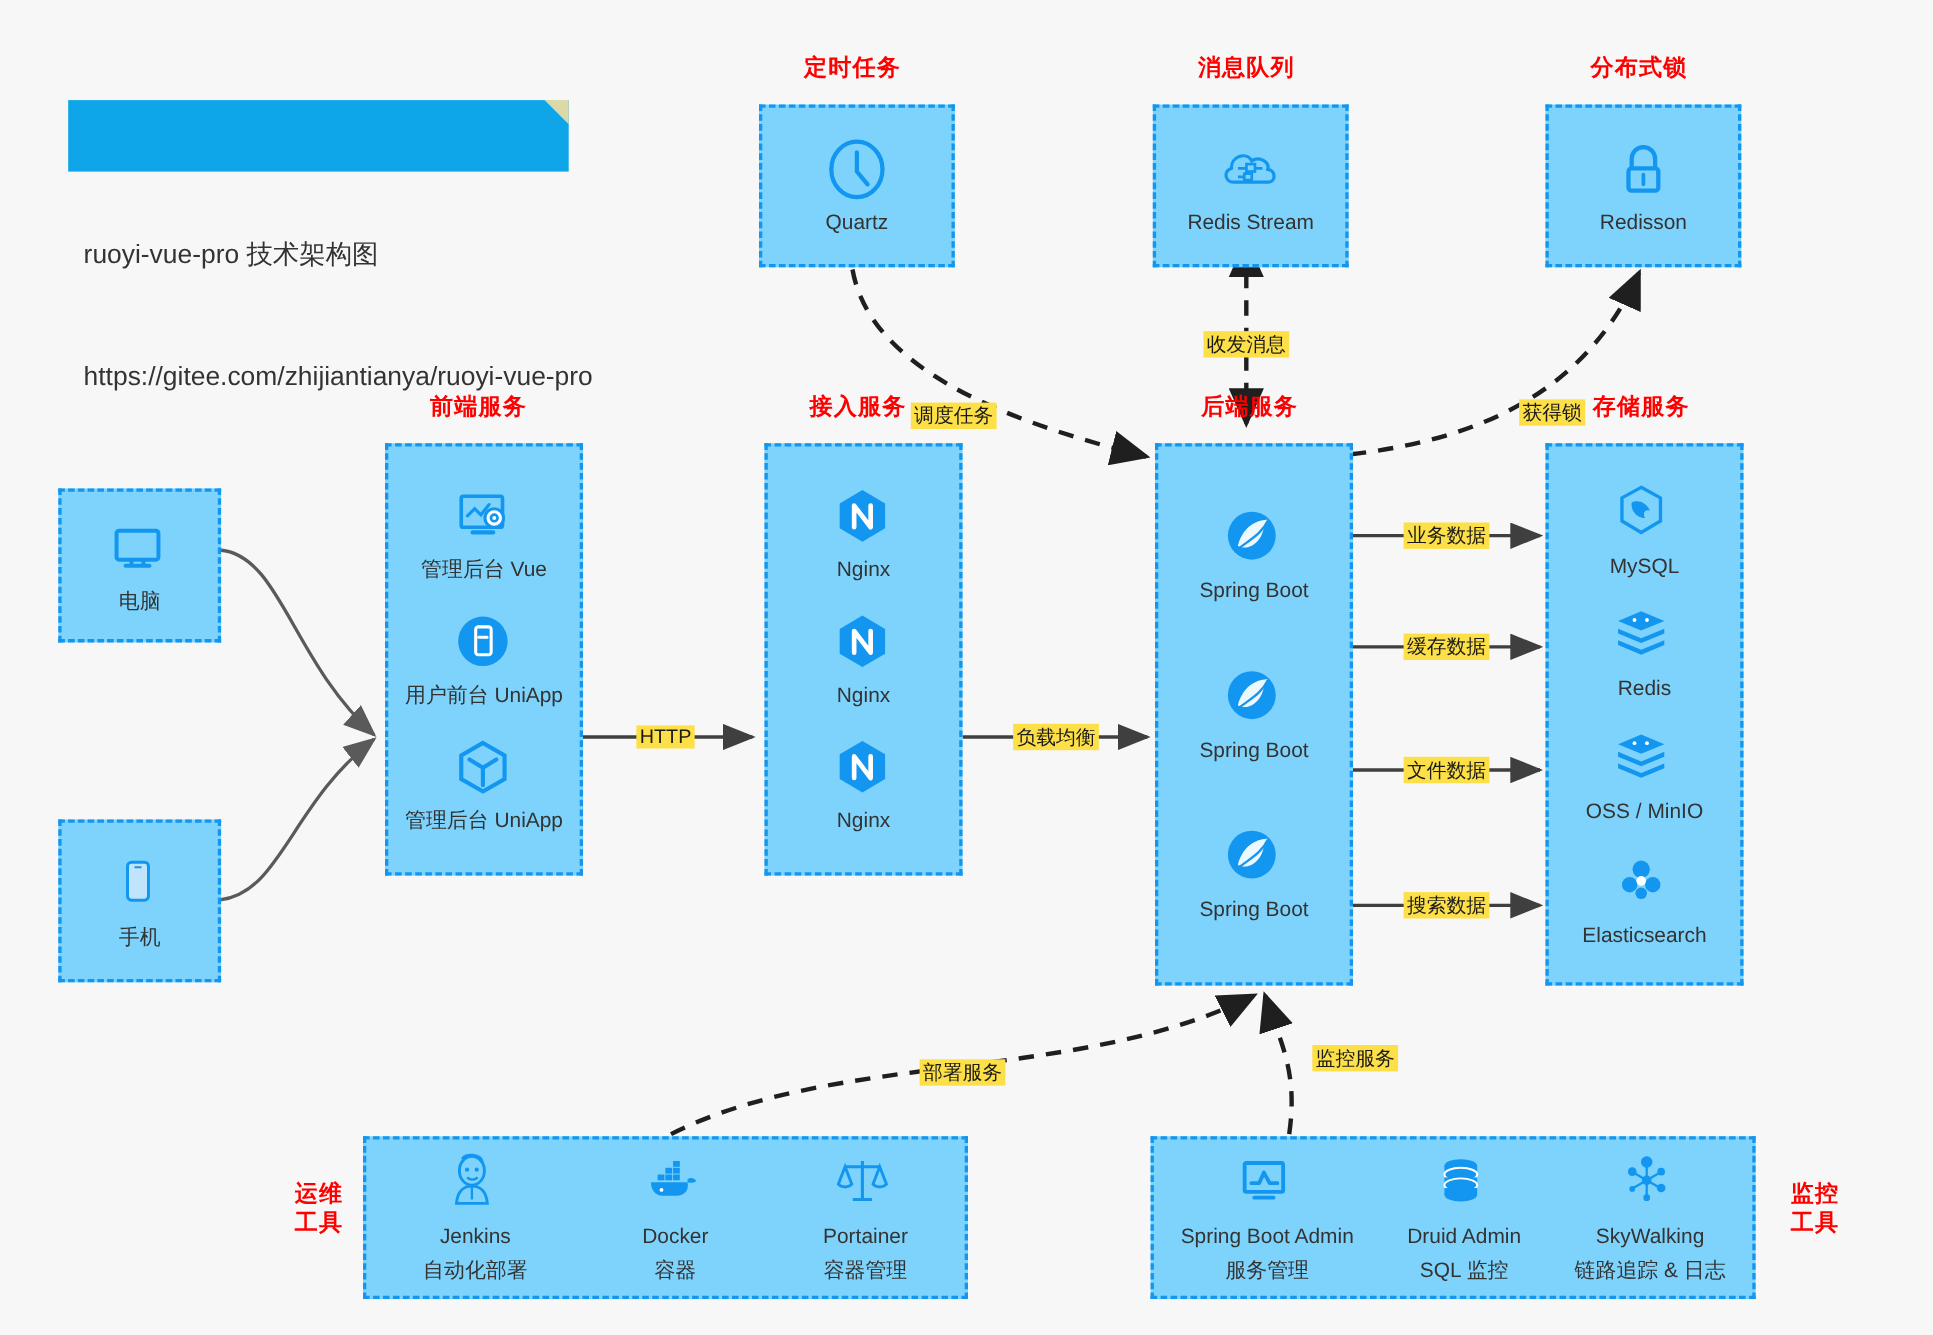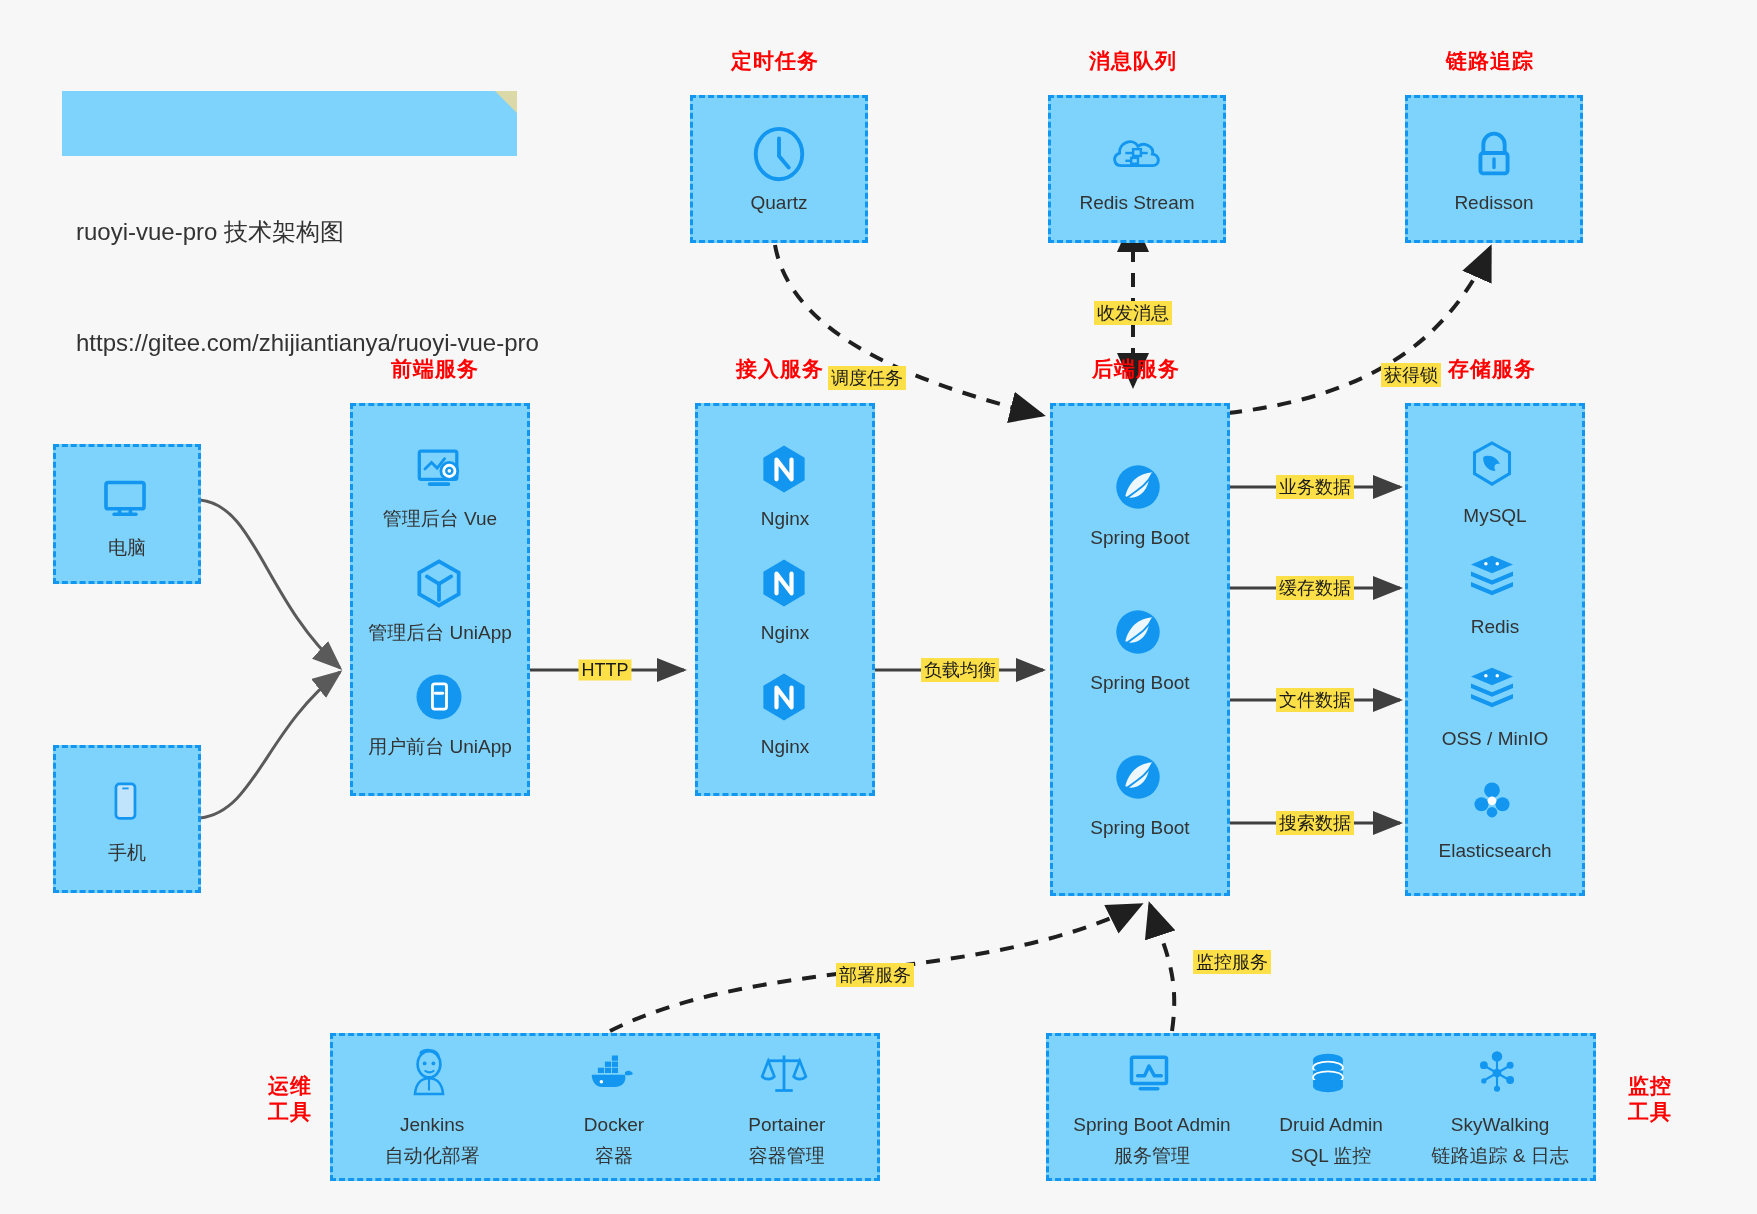--- a/index.html
+++ b/index.html
@@ -42,21 +42,21 @@
   .edge-label{
     position:absolute;
     font-size:18px;color:#1a1a1a;
     background:#fde047;
     padding:0 3px;white-space:nowrap;
     transform:translate(-50%,-50%);
   }
 
   .note{
     position:absolute;
-    background:#7dd3fc;
+    background:#0ea5e9;
     font-size:24px;color:#333333;
     line-height:1.55;
     padding:10px 14px 12px 14px;
     white-space:pre;
     box-sizing:border-box;
   }
   .note .fold{
     position:absolute;right:0;top:0;
     width:0;height:0;
     border-left:22px solid transparent;
@@ -109,21 +109,21 @@
   </svg>
 
   <div class="note" style="left:62px;top:91px;width:455px;height:65px;">
     <span class="fold"></span>
     <div>ruoyi-vue-pro 技术架构图</div>
     <div>https://gitee.com/zhijiantianya/ruoyi-vue-pro</div>
   </div>
 
   <div class="grp-title" style="left:685px;top:47px;width:180px;">定时任务</div>
   <div class="grp-title" style="left:1043px;top:47px;width:180px;">消息队列</div>
-  <div class="grp-title" style="left:1400px;top:47px;width:180px;">链路追踪</div>
+  <div class="grp-title" style="left:1400px;top:47px;width:180px;">分布式锁</div>
 
   <div class="box" style="left:690px;top:95px;width:178px;height:148px;">
     <div class="node">
       <span class="ico">
         <svg viewBox="0 0 64 64" width="62" height="62">
             <ellipse cx="32" cy="32" rx="24" ry="26" fill="none" stroke="#1296f0" stroke-width="4"></ellipse>
             <path d="M32 16 L32 34 L42 46" fill="none" stroke="#1296f0" stroke-width="4" stroke-linecap="round"></path>
           </svg>
       </span>
       <span class="lbl">Quartz</span>
@@ -199,35 +199,35 @@
           <circle cx="43" cy="34" r="9" fill="#ffffff" stroke="#1296f0" stroke-width="3"></circle>
           <circle cx="43" cy="34" r="3.2" fill="none" stroke="#1296f0" stroke-width="2.6"></circle>
           <line x1="22" y1="48" x2="42" y2="48" stroke="#1296f0" stroke-width="4" stroke-linecap="round"></line>
         </svg>
       </span>
       <span class="lbl">管理后台 Vue</span>
     </div>
     <div class="node">
       <span class="ico">
         <svg viewBox="0 0 64 64" width="60" height="60">
-          <path d="M32 9 L53 21 L53 44 L32 56 L11 44 L11 21 Z" fill="none" stroke="#1296f0" stroke-width="4"></path>
-          <path d="M32 33 L32 50 M32 33 L19 25 M32 33 L45 25" fill="none" stroke="#1296f0" stroke-width="4" stroke-linecap="round"></path>
-        </svg>
-      </span>
-      <span class="lbl">管理后台 UniApp</span>
-    </div>
-    <div class="node">
-      <span class="ico">
-        <svg viewBox="0 0 64 64" width="60" height="60">
           <circle cx="32" cy="32" r="24" fill="#1296f0"></circle>
           <rect x="25" y="18" width="15" height="27" rx="2.5" fill="none" stroke="#ffffff" stroke-width="3"></rect>
           <line x1="28" y1="28" x2="36" y2="28" stroke="#ffffff" stroke-width="3" stroke-linecap="round"></line>
         </svg>
       </span>
       <span class="lbl">用户前台 UniApp</span>
+    </div>
+    <div class="node">
+      <span class="ico">
+        <svg viewBox="0 0 64 64" width="60" height="60">
+          <path d="M32 9 L53 21 L53 44 L32 56 L11 44 L11 21 Z" fill="none" stroke="#1296f0" stroke-width="4"></path>
+          <path d="M32 33 L32 50 M32 33 L19 25 M32 33 L45 25" fill="none" stroke="#1296f0" stroke-width="4" stroke-linecap="round"></path>
+        </svg>
+      </span>
+      <span class="lbl">管理后台 UniApp</span>
     </div>
   </div>
 
   <div class="box" style="left:695px;top:403px;width:180px;height:393px;padding:22px 0;">
     <div class="node">
       <span class="ico">
         <svg viewBox="0 0 64 64" width="60" height="60">
           <path d="M32 7 L54 20 L54 44 L32 57 L10 44 L10 20 Z" fill="#1296f0"></path>
           <path d="M24 43 L24 22 L40 43 L40 22" fill="none" stroke="#ffffff" stroke-width="4.5" stroke-linejoin="round" stroke-linecap="round"></path>
         </svg>

